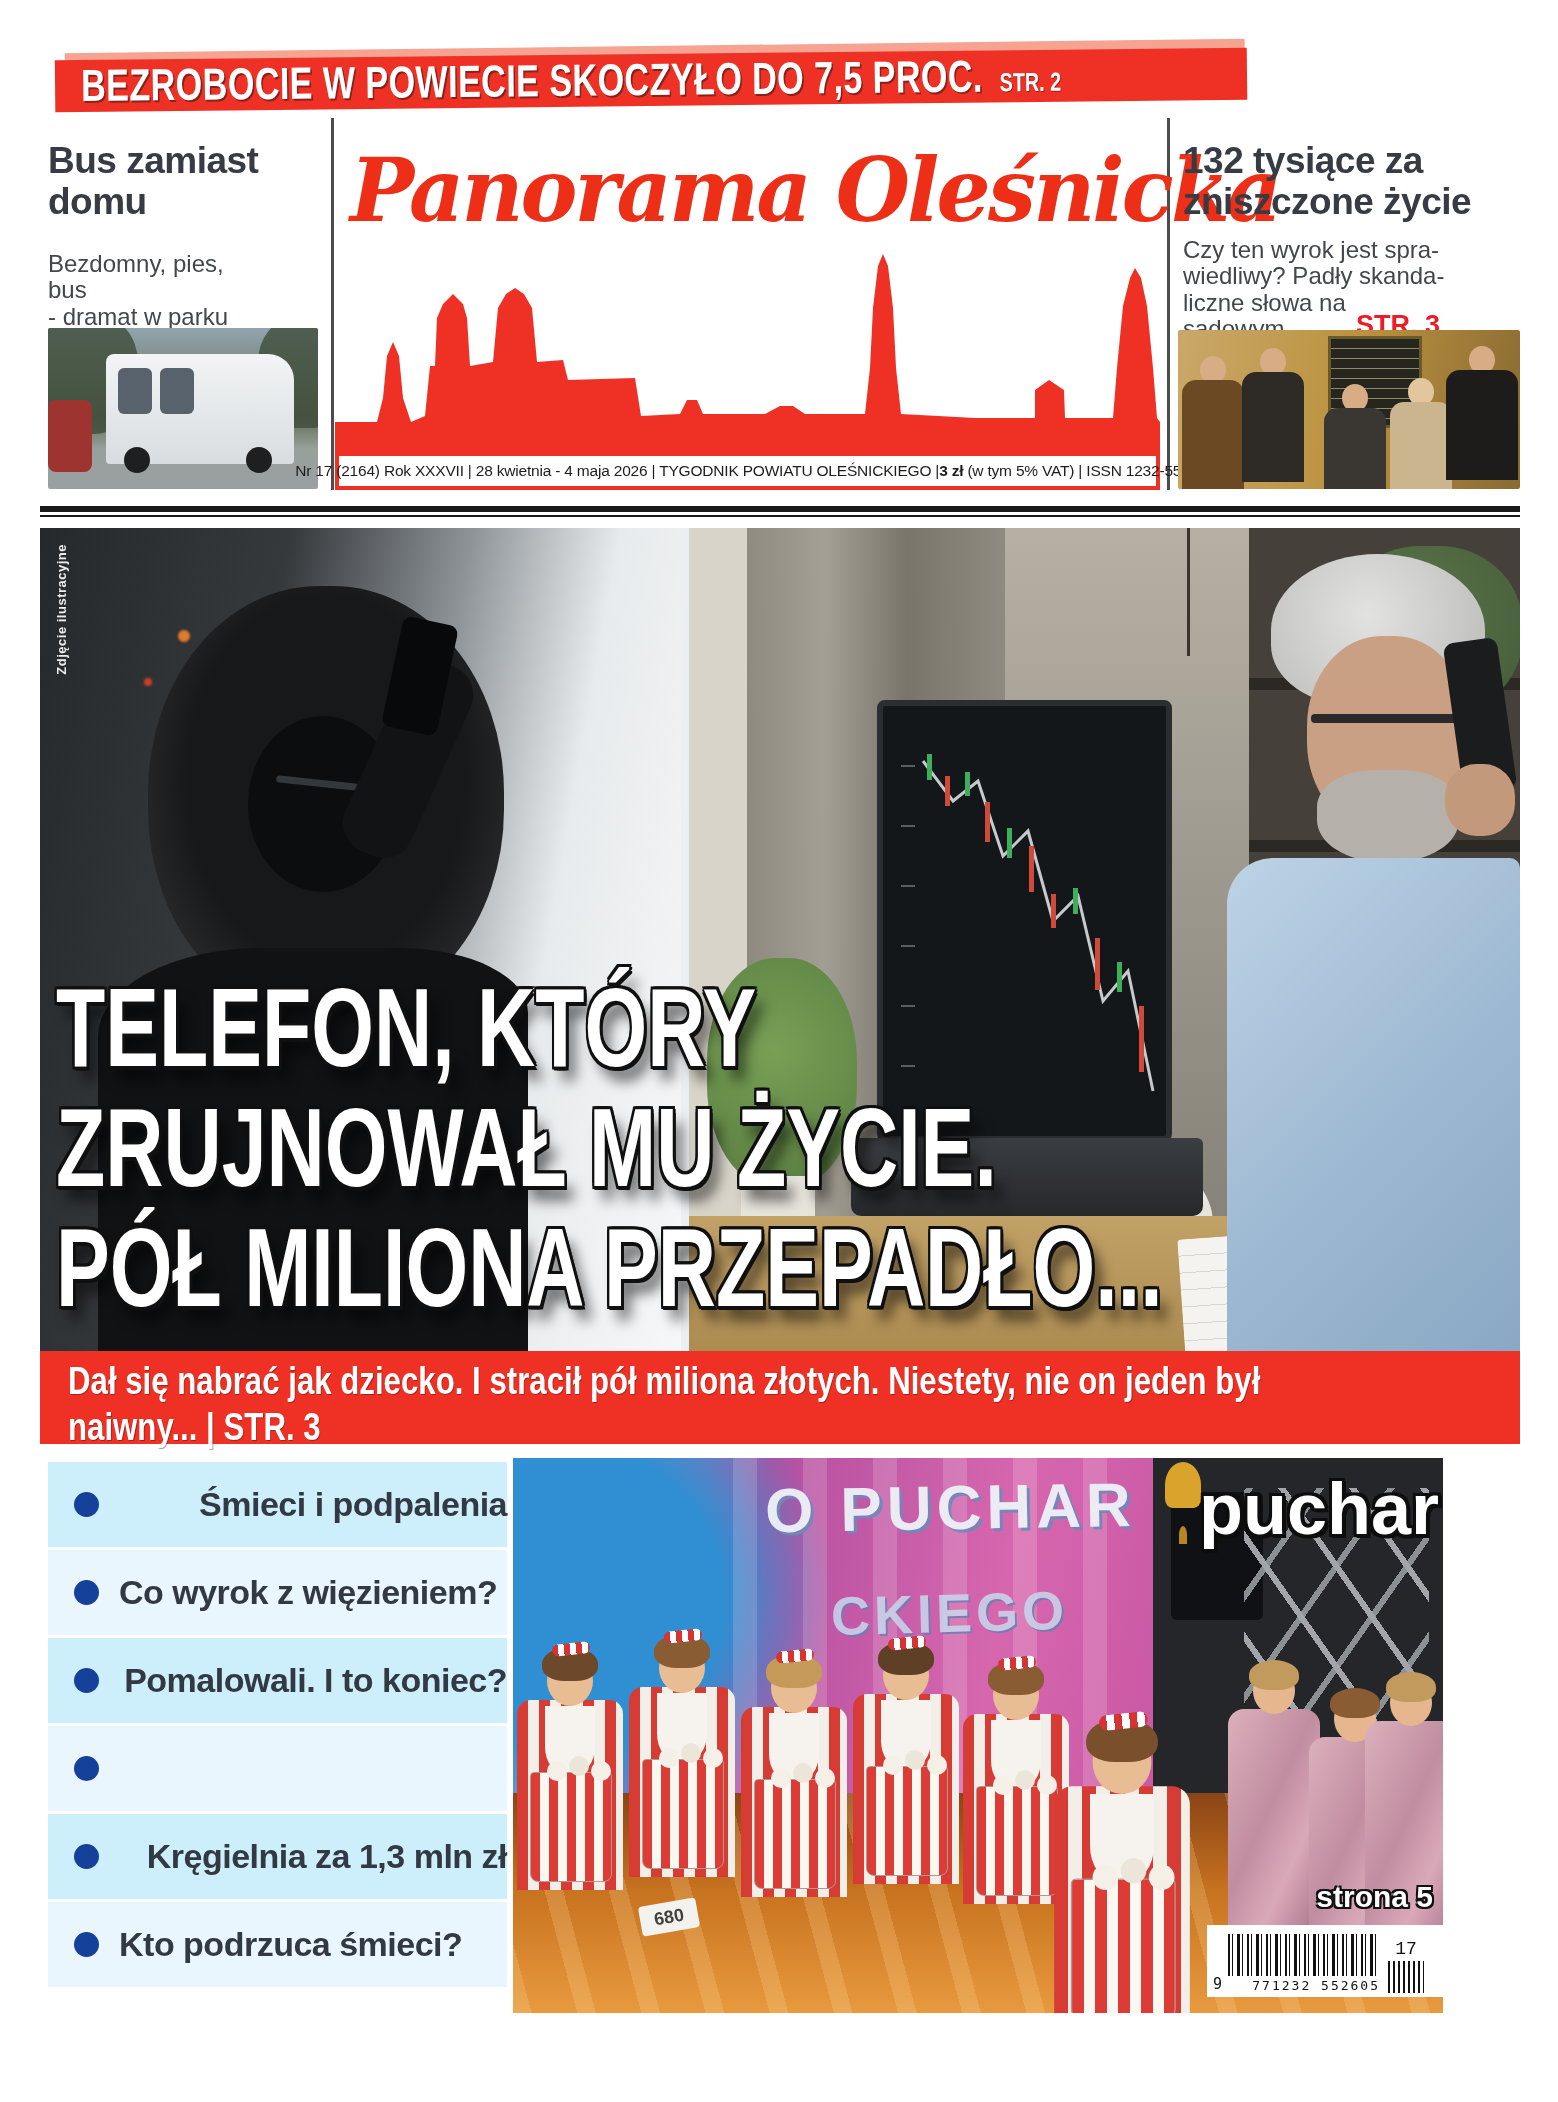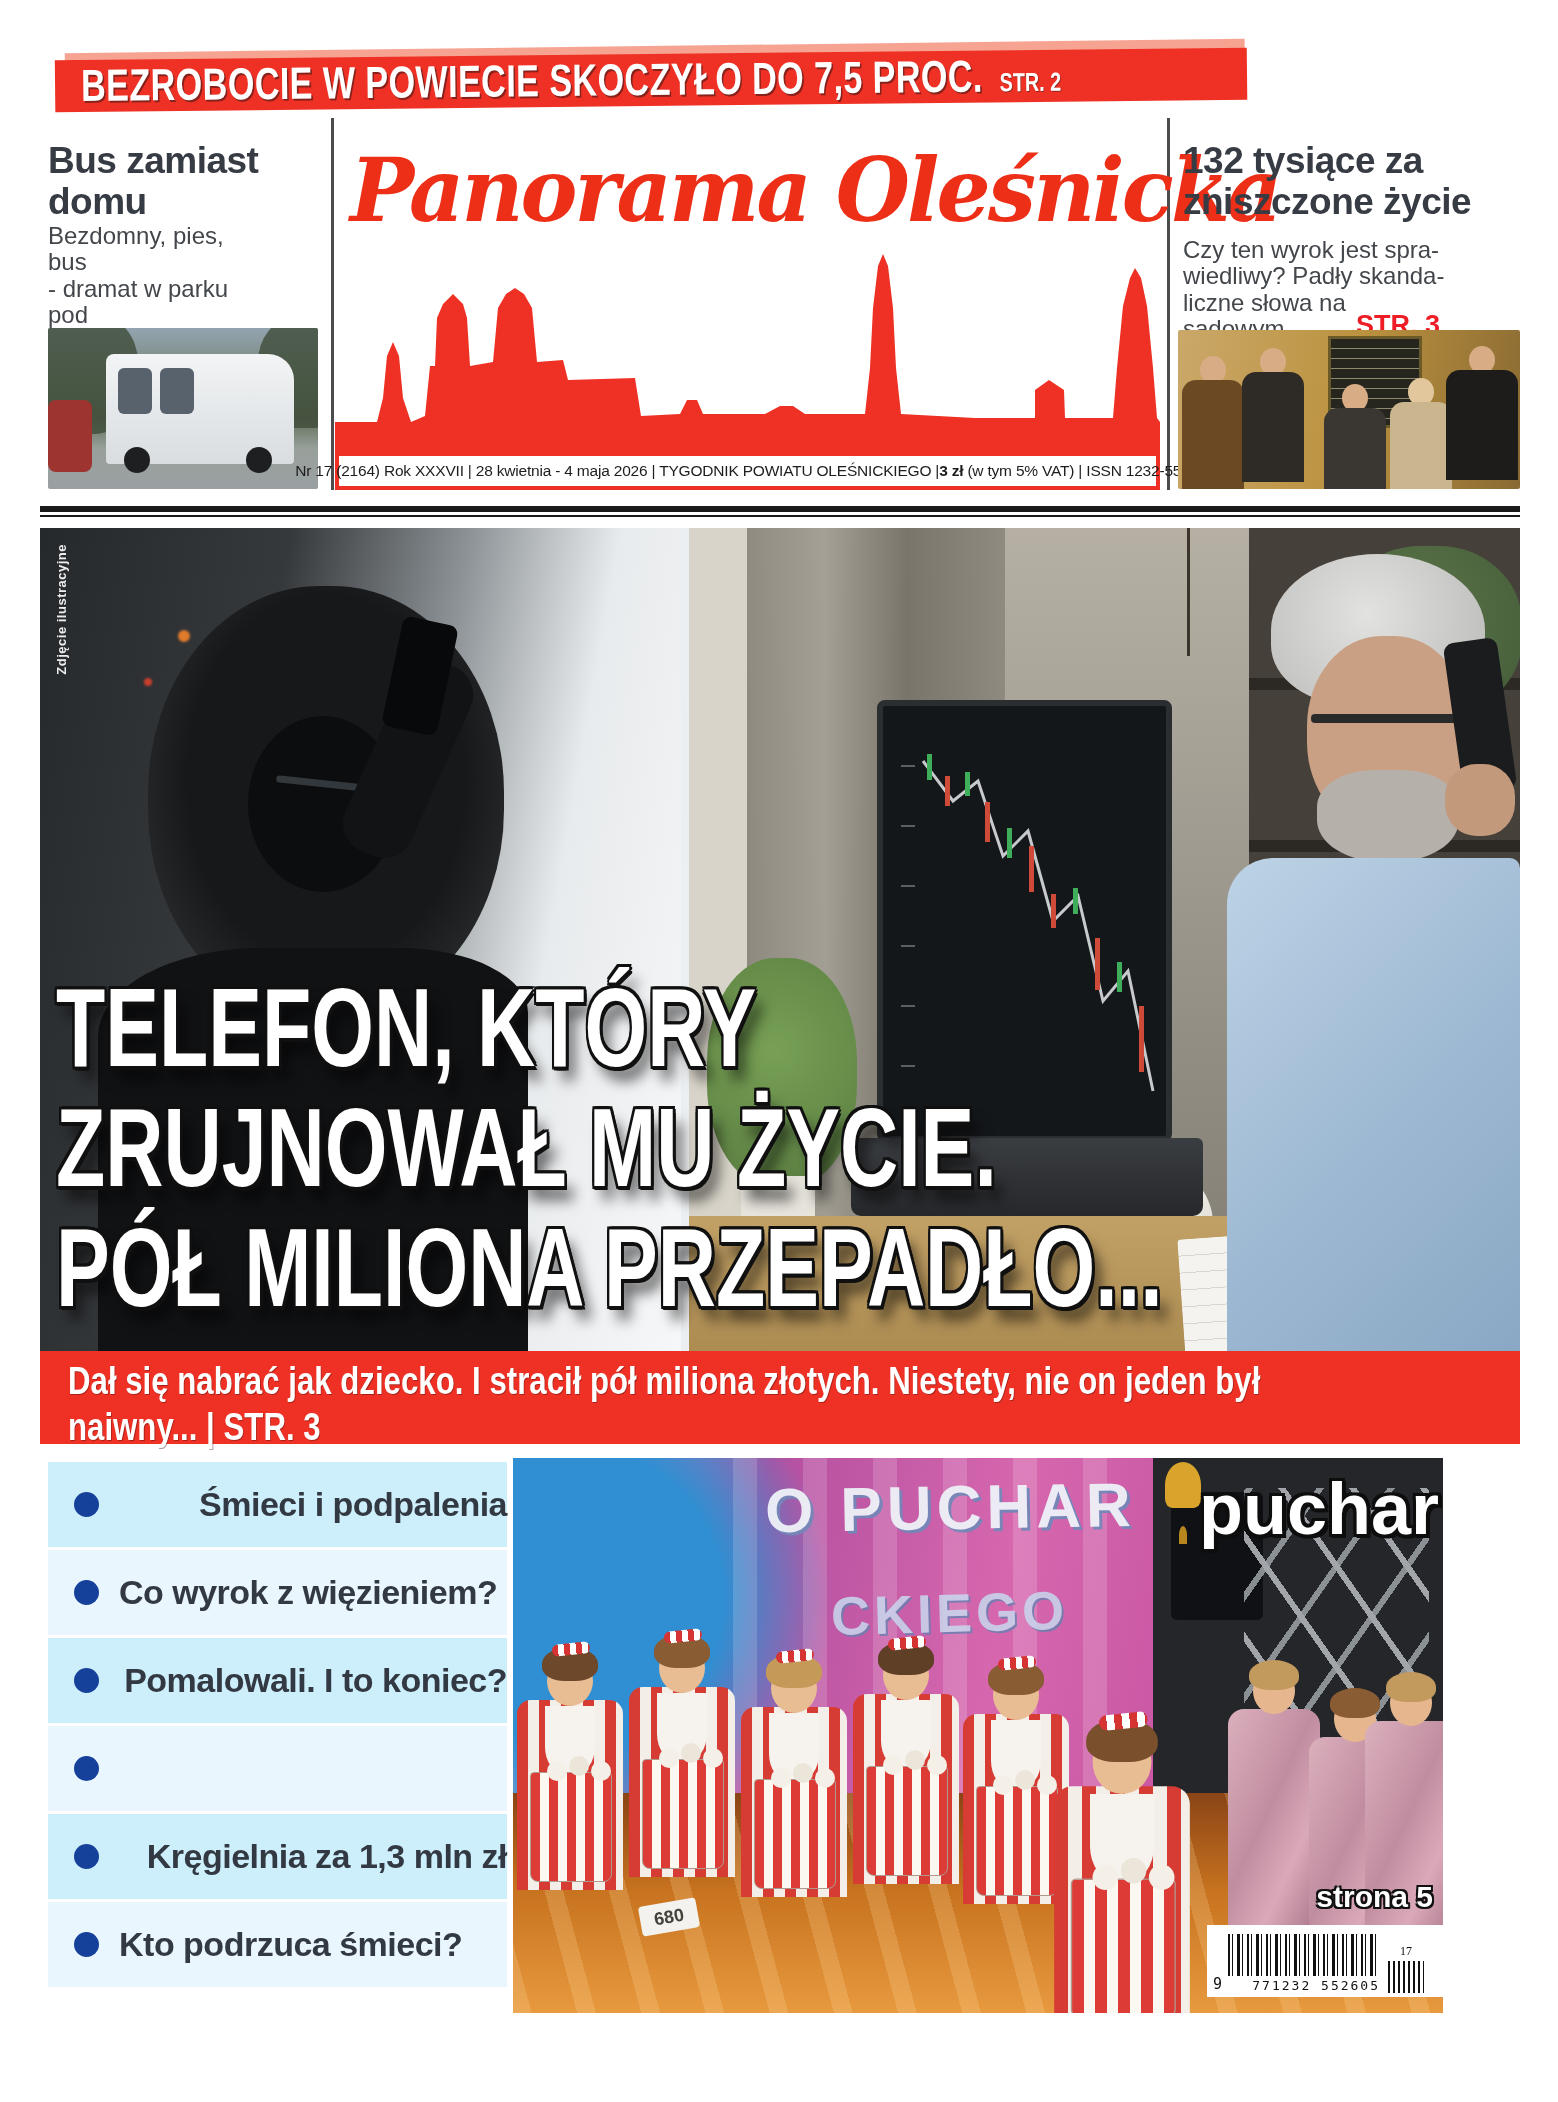--- a/index.html
+++ b/index.html
@@ -18,21 +18,21 @@
                    text-shadow:2px 2px 0 rgba(50,20,20,.55);}
   .banner-ref{font-size:26px;font-weight:bold;color:#fff;margin-left:22px;text-shadow:1px 1px 0 rgba(50,20,20,.5);}
 
   
   .story-title{font-size:37px;font-weight:bold;color:#363b44;line-height:1.12;letter-spacing:-.5px;}
   .story-title span{display:block;}
   .story-body{font-size:24px;color:#43474b;line-height:1.1;}
   .story-body span{display:block;}
   .page-ref{color:#ee1c24;font-weight:bold;}
   .left-col{left:48px;top:140px;width:282px;}
-  .left-body{margin-top:0;width:212px;}
+  .left-body{margin-top:28px;width:212px;}
   .left-ref{width:200px;text-align:right;font-size:26px;margin-top:10px;}
   .left-photo{left:48px;top:328px;width:270px;height:161px;overflow:hidden;border-radius:2px;
               background:linear-gradient(#93a4b0 0%,#7d8d85 22%,#5d6b54 55%,#98a09b 75%,#9aa0a2 100%);}
   .tree{position:absolute;background:#3e4c39;border-radius:40%;opacity:.8;}
   .van-body{position:absolute;left:58px;top:26px;width:188px;height:110px;background:linear-gradient(#f2f4f5,#d9dde0);
             border-radius:8px 26px 4px 4px;}
   .van-win{position:absolute;width:34px;height:46px;background:#57626c;border-radius:6px;top:14px;}
   .van-wheel{position:absolute;bottom:-9px;width:26px;height:26px;background:#1d1f21;border-radius:50%;}
   .red-car{position:absolute;left:0;top:72px;width:44px;height:72px;background:#9e3430;border-radius:8px;}
 
@@ -179,21 +179,21 @@
           text-shadow:2px 2px 0 #111,-2px -2px 0 #111,2px -2px 0 #111,-2px 2px 0 #111,0 2px 0 #111,2px 0 0 #111;}
 
   .barcode-box{position:absolute;left:694px;top:467px;width:246px;height:72px;background:#fff;box-sizing:border-box;
                padding:5px 8px 4px 6px;display:flex;align-items:flex-end;gap:6px;}
   .bc-nine{font-family:"DejaVu Sans Mono",monospace;font-size:15px;color:#111;}
   .bc-main{width:152px;display:flex;flex-direction:column;text-align:right;}
   .bc-bars{width:152px;height:42px;
            background:repeating-linear-gradient(90deg,#111 0 2px,#fff 2px 4px,#111 4px 5px,#fff 5px 9px,#111 9px 12px,#fff 12px 14px,#111 14px 15px,#fff 15px 19px);}
   .bc-digits{font-family:"DejaVu Sans Mono",monospace;font-size:13px;color:#111;letter-spacing:2px;margin-top:2px;white-space:nowrap;}
   .bc-addon{width:40px;display:flex;flex-direction:column;align-items:center;}
-  .bc-addon-num{font-family:Liberation Serif, serif;font-size:12px;color:#111;}
+  .bc-addon-num{font-family:Liberation Mono, monospace;font-size:18px;color:#111;}
   .bc-addon-bars{width:36px;height:32px;margin-top:2px;
            background:repeating-linear-gradient(90deg,#111 0 2px,#fff 2px 5px,#111 5px 7px,#fff 7px 10px);}
 
   .dance-headline{position:absolute;right:4px;top:10px;text-align:right;}
   .dance-headline span{display:block;font-size:72px;font-weight:bold;color:#fff;line-height:1.15;white-space:nowrap;
       text-shadow:4px 4px 0 #0d0d0d,-3px -3px 0 #0d0d0d,3px -3px 0 #0d0d0d,-3px 3px 0 #0d0d0d,
                   0 4px 0 #0d0d0d,4px 0 0 #0d0d0d,0 -3px 0 #0d0d0d,-3px 0 0 #0d0d0d;}
 </style>
 </head>
 <body>

